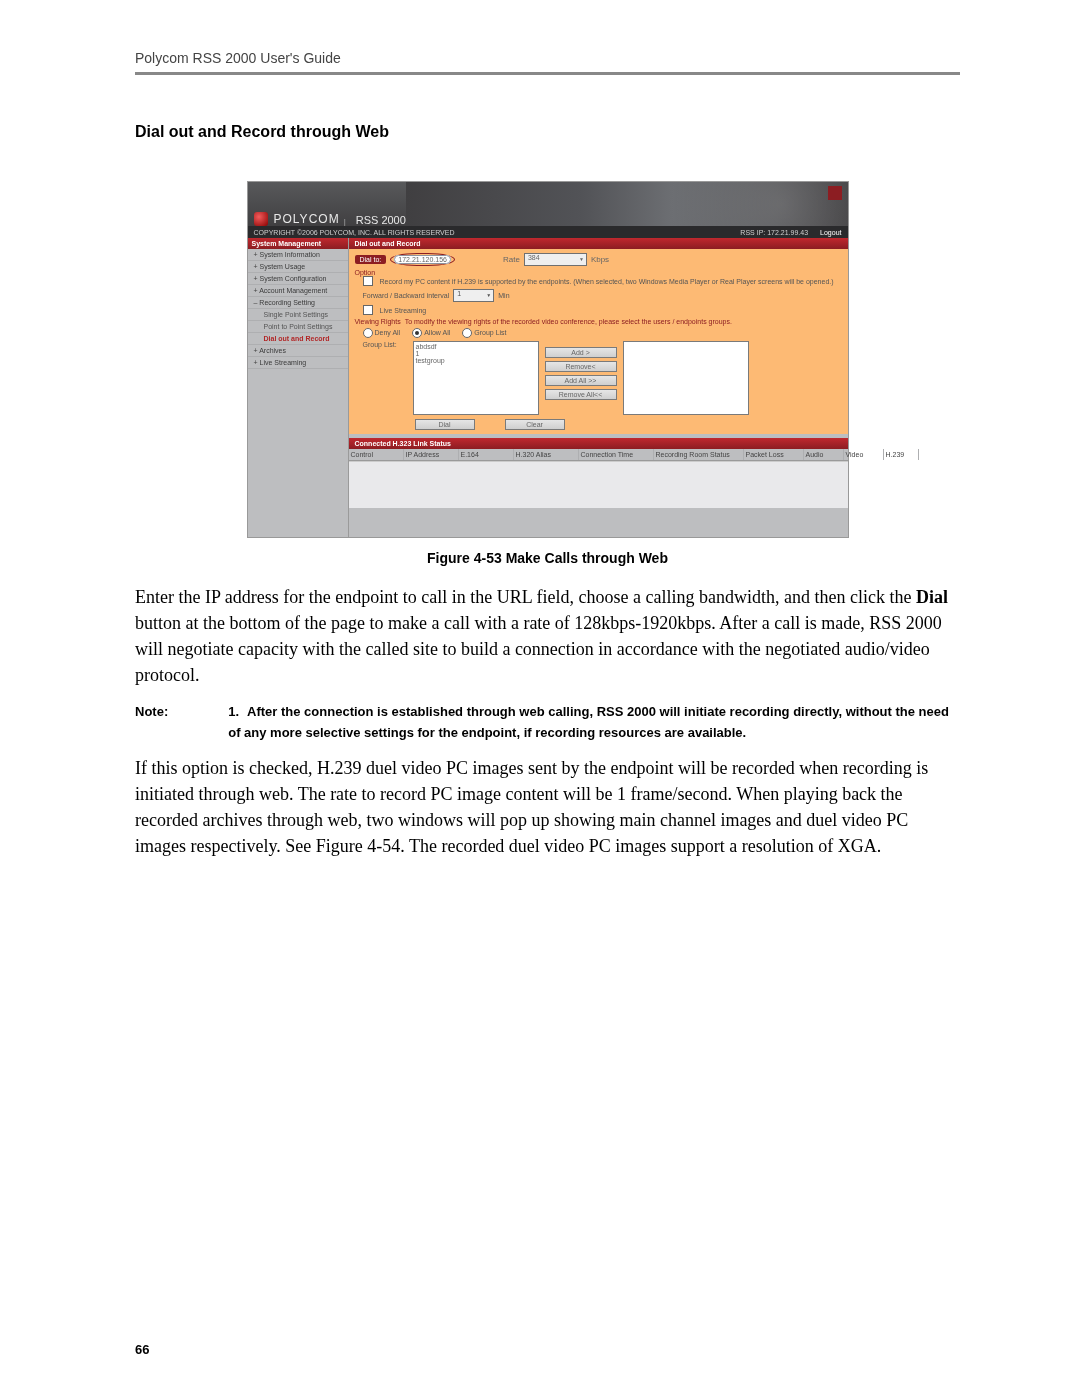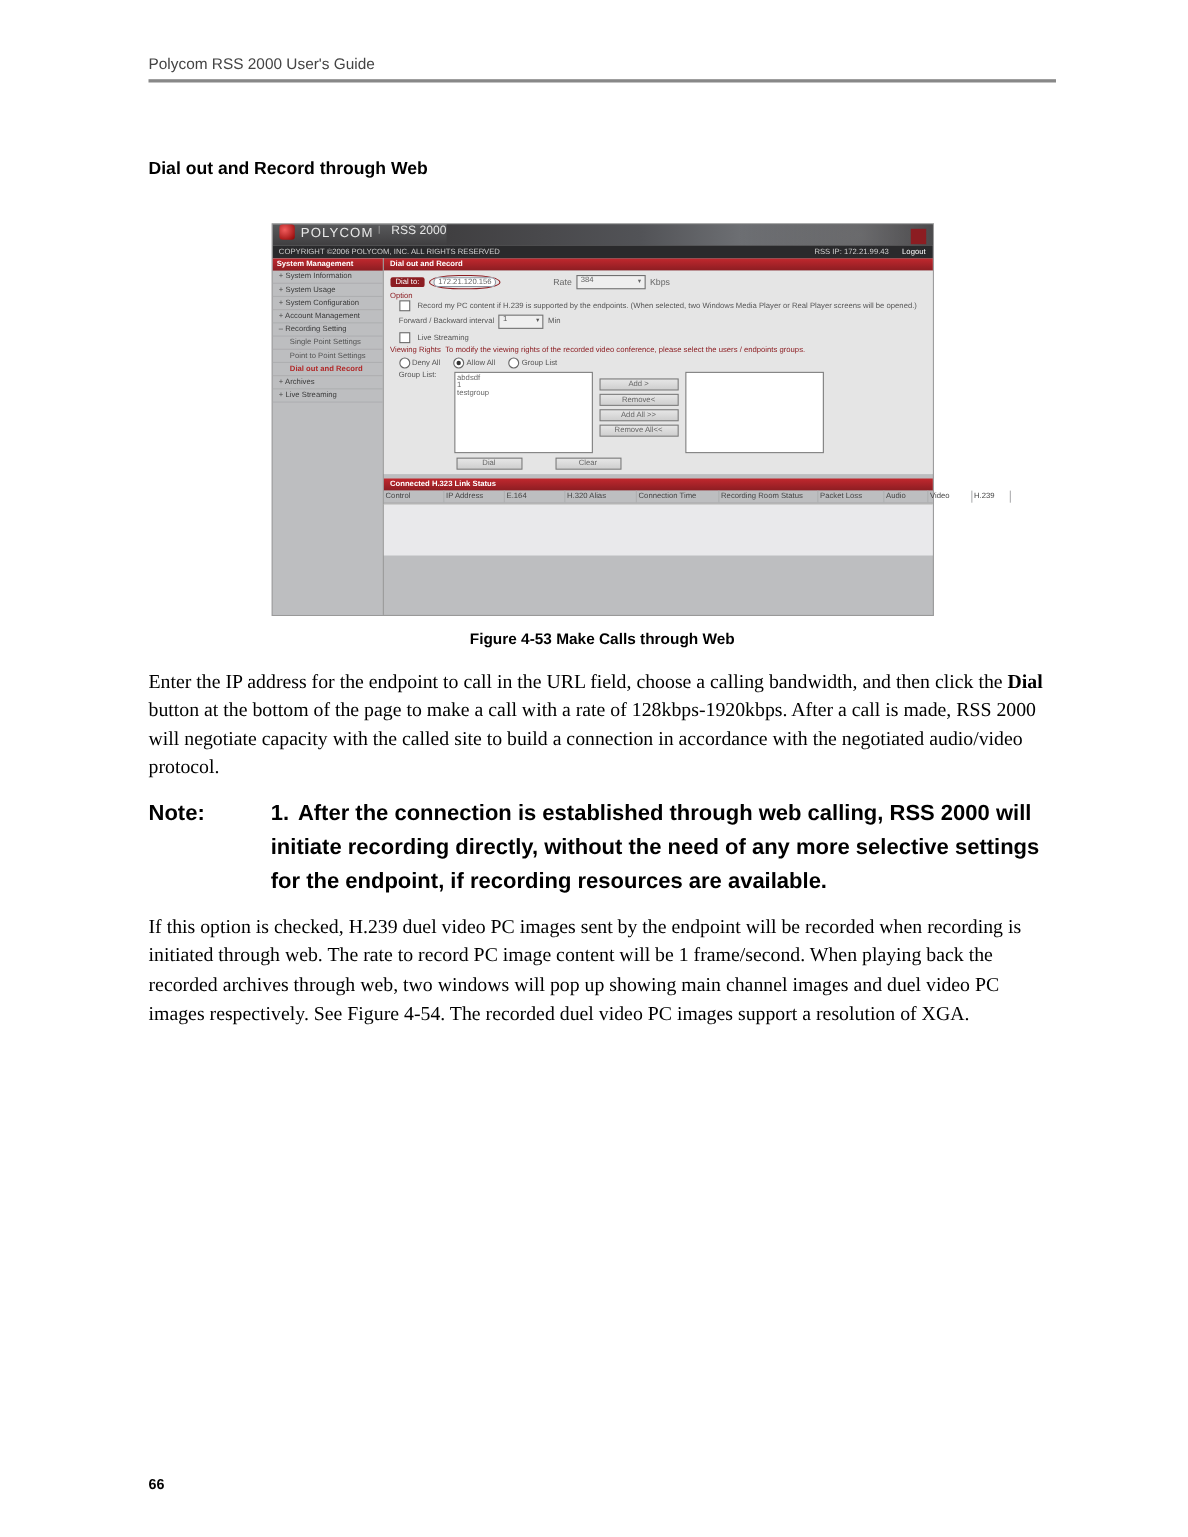--- a/index.html
+++ b/index.html
@@ -14,21 +14,21 @@
     position: relative;
     box-sizing: border-box;
     padding: 50px 120px 0 135px;
   }
   .running-head {
     font-family: Arial, Helvetica, sans-serif;
     font-size: 14px;
     color: #444;
     border-bottom: 3px solid #888;
     padding-bottom: 6px;
-    margin-bottom: 70px;
+    margin-bottom: 48px;
   }
   h2.section-title {
     font-family: Arial, Helvetica, sans-serif;
     font-size: 16px;
     font-weight: bold;
     margin: 0 0 40px 0;
   }
   p.body-text {
     font-size: 18px;
     line-height: 1.45;
@@ -41,24 +41,24 @@
     margin: 6px auto 12px auto;
     font-family: Arial, Helvetica, sans-serif;
     font-size: 8px;
     color: #666;
     background: #bdbec0;
     display: flex;
     flex-direction: column;
     border: 1px solid #999;
   }
   .app-banner {
-    height: 19px;
+    height: 44px;
     background: linear-gradient(#58595b, #403f41);
     display: flex;
-    align-items: flex-start;
+    align-items: flex-end;
     padding-left: 6px;
     position: relative;
   }
   .logo-dot {
     width: 14px; height: 14px; border-radius: 3px;
     background: radial-gradient(circle at 35% 35%, #f25c5c, #8b0000);
     margin-right: 6px;
   }
   .brand-a { color:#e8e8e8; font-size:12px; letter-spacing:1px; }
   .brand-b { color:#e8e8e8; font-size:11px; font-weight:300; margin-left:6px; }
@@ -108,21 +108,21 @@
   .side-collapse::before{ content:"–  "; color:#444;}
   .content {
     flex:1; display:flex; flex-direction:column; min-width:0;
   }
   .content-header {
     background: linear-gradient(#c0282e, #8c1d22);
     color:#fff; font-weight:bold;
     padding:2px 6px; font-size:7px;
   }
   .form-area {
-    background:#e5e5e5;
+    background:#fdba74;
     padding: 4px 6px;
   }
   .row { display:flex; align-items:center; gap:4px; margin-bottom:3px;}
   .label-pill {
     background:#8c1d22; color:#fff; padding:1px 5px; border-radius:2px; font-size:7px;
   }
   .text-input {
     border:1px solid #8c94a0; background:#fff; height:11px; font-size:7px;
     padding:0 3px; line-height:11px;
   }
@@ -175,21 +175,21 @@
     border-bottom:1px solid #9a9a9a;
   }
   .th-row span{padding:2px 2px; border-right:1px solid #aeafb1;}
   .data-pane{background:#e9e9eb;height:46px;border-top:1px solid #ccc;}
   .figure-caption{
     font-family: Arial, Helvetica, sans-serif;
     font-size: 14px; font-weight: bold; text-align:center;
     margin: 10px 0 18px;
   }
   .note-block { display:flex; gap: 60px; font-family: Arial, Helvetica, sans-serif;
-    font-size: 20px; font-weight:bold; line-height:1.55; margin-top:14px;}
+    font-size: 13px; font-weight:bold; line-height:1.55; margin-top:14px;}
   .note-label{ white-space:nowrap; }
   .note-items ol{ margin:0; padding-left: 0; list-style:none;}
   .note-items li{ margin-bottom:12px;}
   .note-items .num{ margin-right:8px;}
   .subsection {
     font-family: Arial, Helvetica, sans-serif;
     font-size: 16px; font-weight:bold;
     background:#e2e2e2; display:inline-block; padding:0 2px;
     margin: 14px 0 10px;
   }

